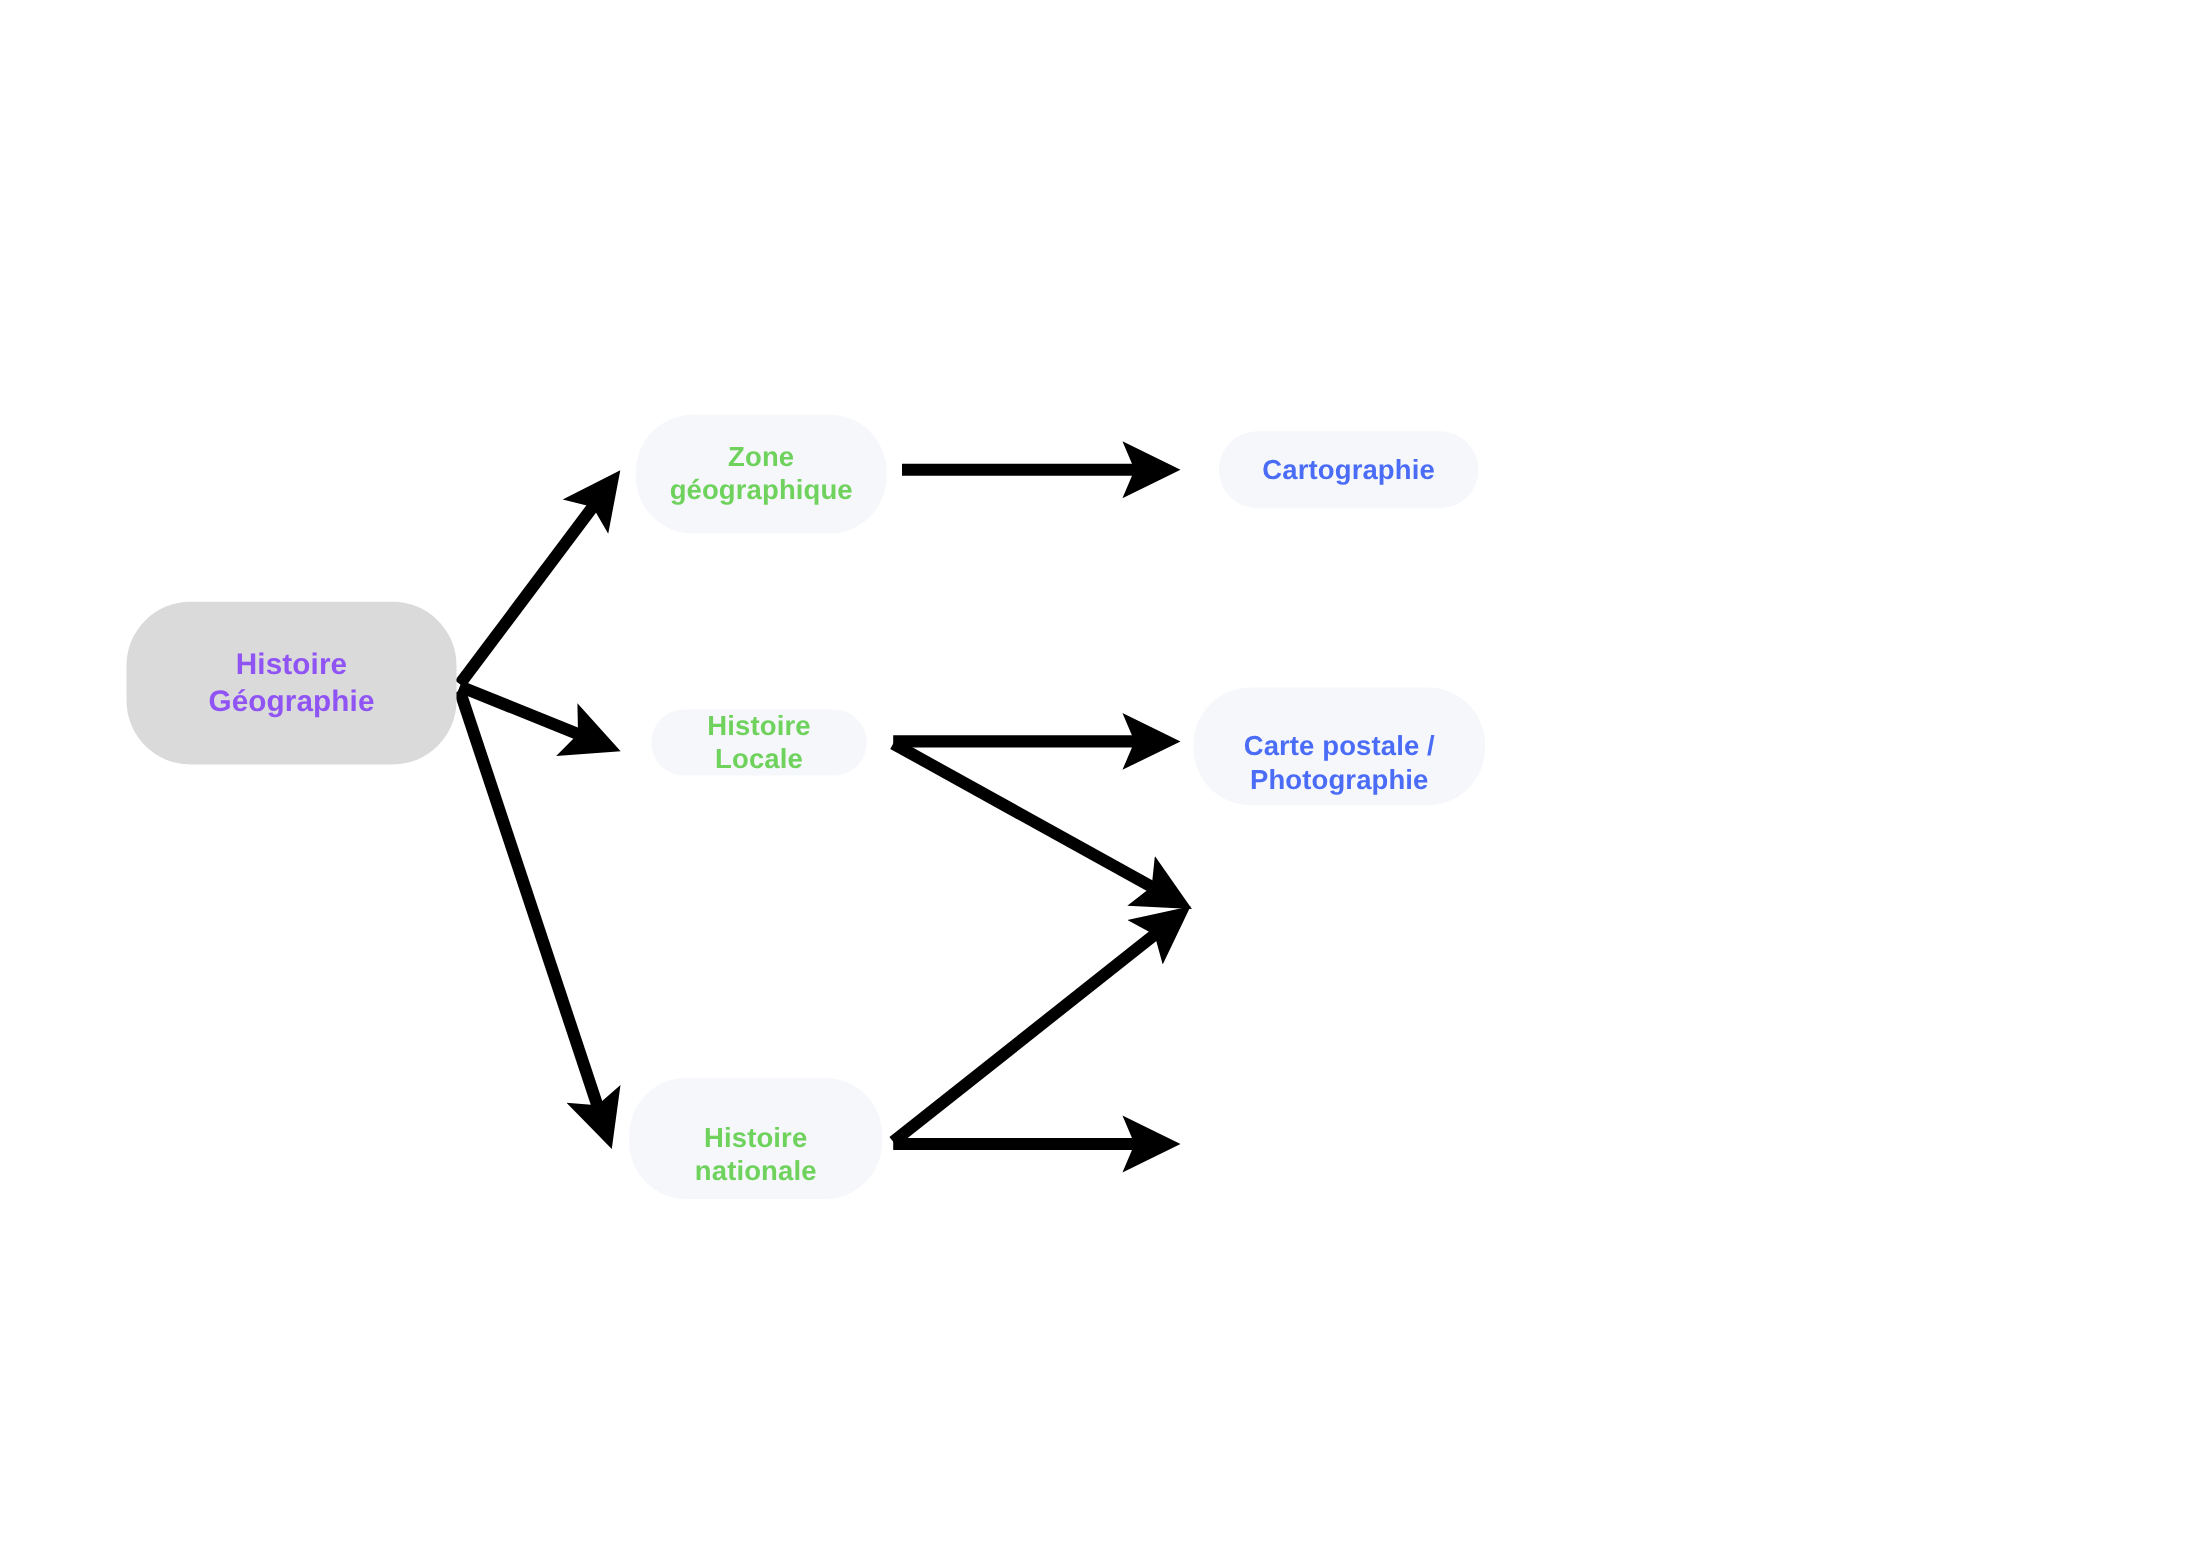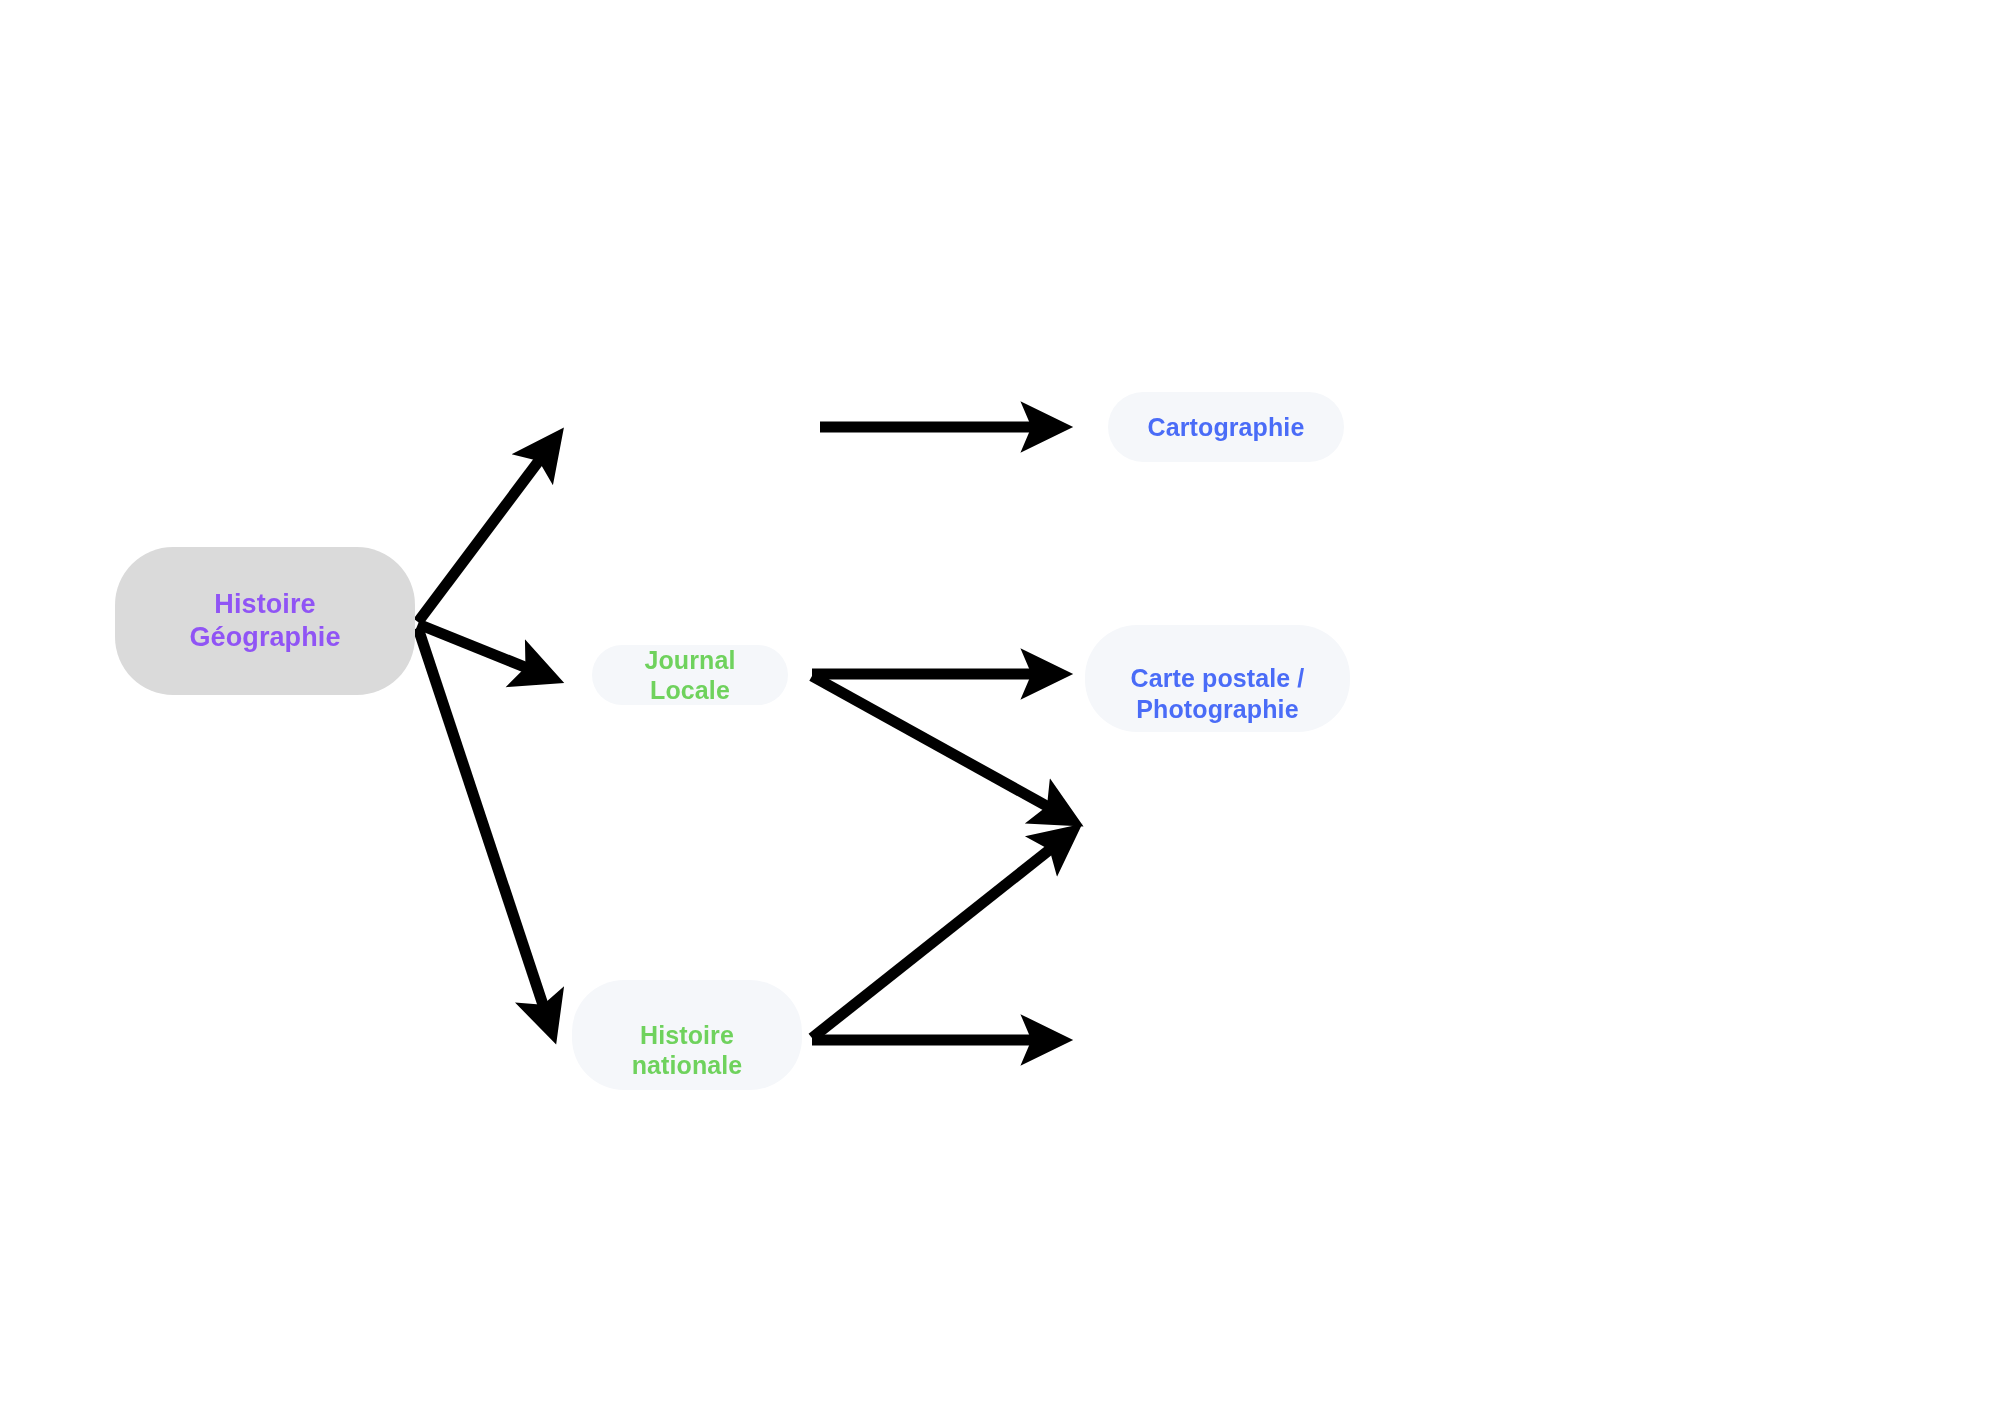--- a/index.html
+++ b/index.html
@@ -93,23 +93,27 @@
     <line x1="812" y1="1038" x2="1072" y2="832" stroke="#000000" stroke-width="11" marker-end="url(#arrowhead)"></line>
 
     <line x1="812" y1="1040" x2="1060" y2="1040" stroke="#000000" stroke-width="11" marker-end="url(#arrowhead)"></line>
   </svg>
 
   <div class="node node-root" style="left:115px; top:547px; width:300px; height:148px;">
     <span class="node-label">Histoire
 Géographie</span>
   </div>
 
+  <div class="node node-branch" style="left:578px; top:377px; width:228px; height:108px;">
+    <span class="node-label">Zone
+géographique</span>
+  </div>
 
   <div class="node node-branch" style="left:592px; top:645px; width:196px; height:60px;">
-    <span class="node-label">Journal Locale</span>
+    <span class="node-label">Histoire Locale</span>
   </div>
 
   <div class="node node-branch branch-pad-bottom" style="left:572px; top:980px; width:230px; height:110px;">
     <span class="node-label">Histoire
 nationale</span>
   </div>
 
   <div class="node node-leaf" style="left:1108px; top:392px; width:236px; height:70px;">
     <span class="node-label">Cartographie</span>
   </div>

